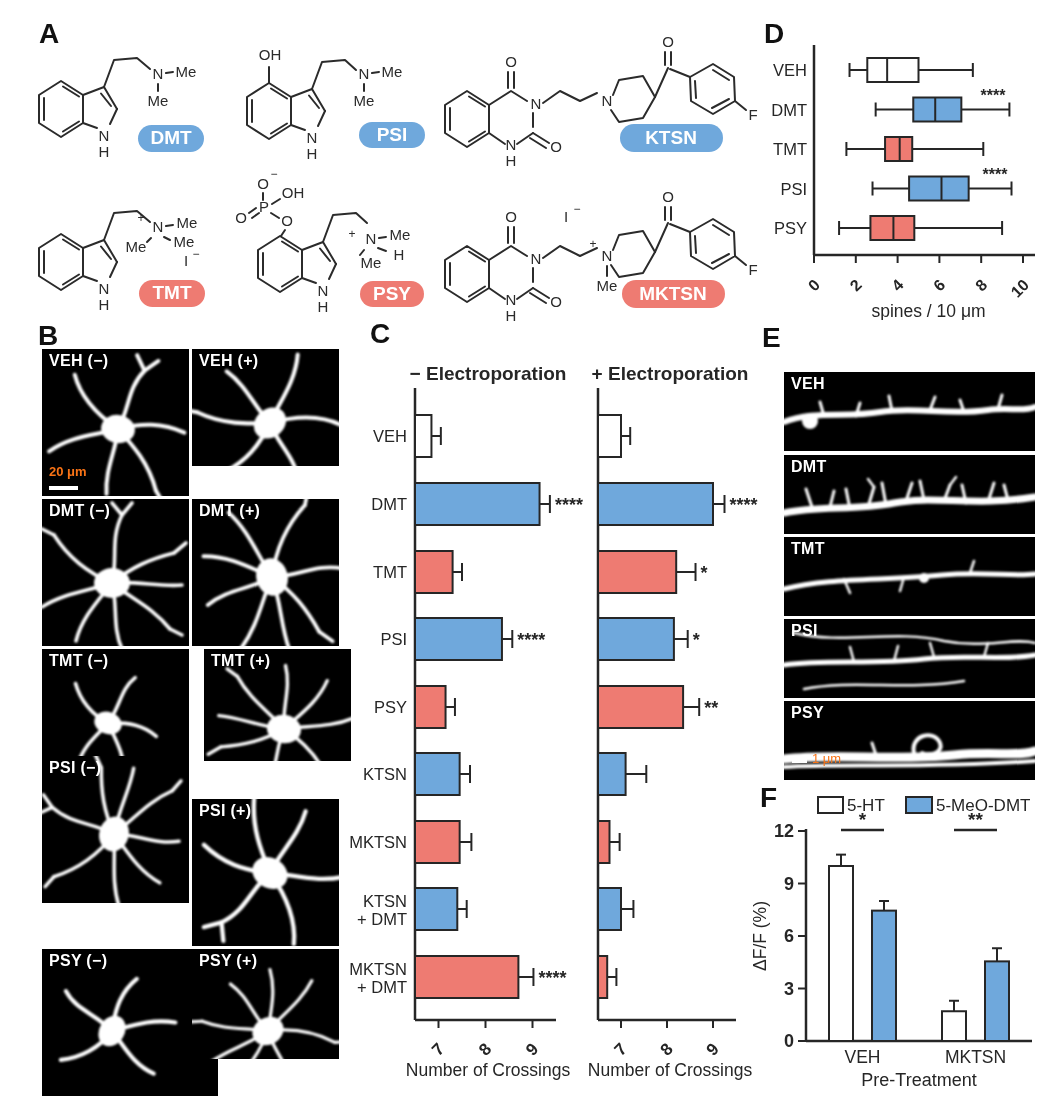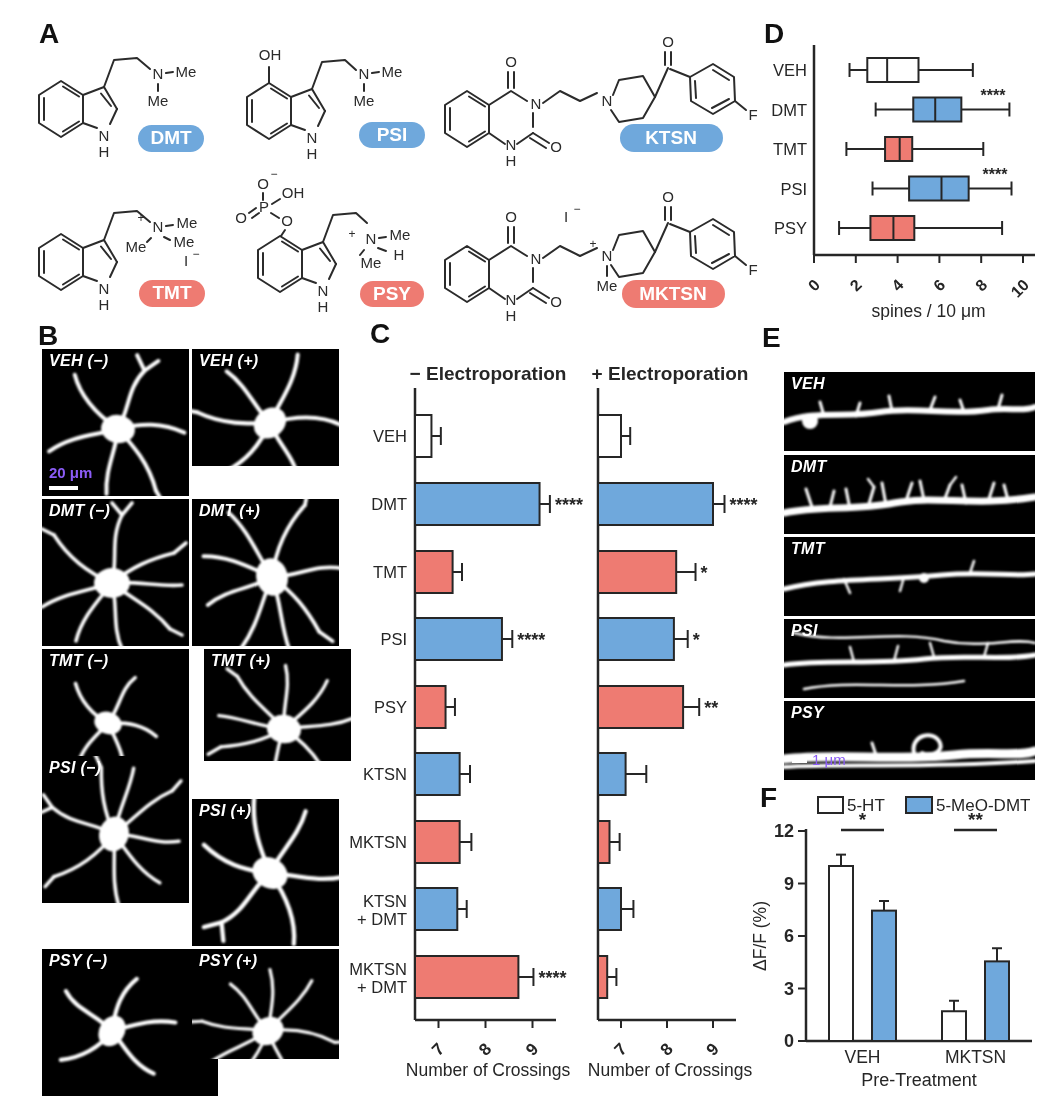--- a/index.html
+++ b/index.html
@@ -6,22 +6,22 @@
   #fig{position:relative;width:1050px;height:1108px;background:#fff;
        font-family:"Liberation Sans",sans-serif;color:#262626;overflow:hidden;}
   .plabel{position:absolute;font-size:28px;font-weight:bold;color:#111;}
   .bond{stroke:#2b2b2b;stroke-width:2;fill:none;stroke-linejoin:round;stroke-linecap:round;}
   .atom{font:15px "Liberation Sans",sans-serif;fill:#2b2b2b;text-anchor:middle;}
   .atom-sm{font:12px "Liberation Sans",sans-serif;fill:#2b2b2b;text-anchor:middle;}
   .badge-t{font:bold 19px "Liberation Sans",sans-serif;fill:#fff;text-anchor:middle;}
   .micro{position:absolute;background:#000;overflow:hidden;}
   .micro svg{display:block;}
   .mlabel{position:absolute;top:3px;left:7px;color:#fff;font-size:16px;font-weight:bold;
-          letter-spacing:.3px;z-index:2;font-style:italic;}
-  .sbar-text{position:absolute;color:#8b5cf6;font-size:15px;font-weight:bold;z-index:2;}
+          letter-spacing:.3px;z-index:2;}
+  .sbar-text{position:absolute;color:#f97316;font-size:13px;font-weight:bold;z-index:2;}
   .sbar-line{position:absolute;background:#fff;z-index:2;}
   .chart{position:absolute;}
 </style>
 </head>
 <body>
 
 <div id="fig">
 
   <svg width="0" height="0" style="position:absolute" aria-hidden="true">
     <defs>

